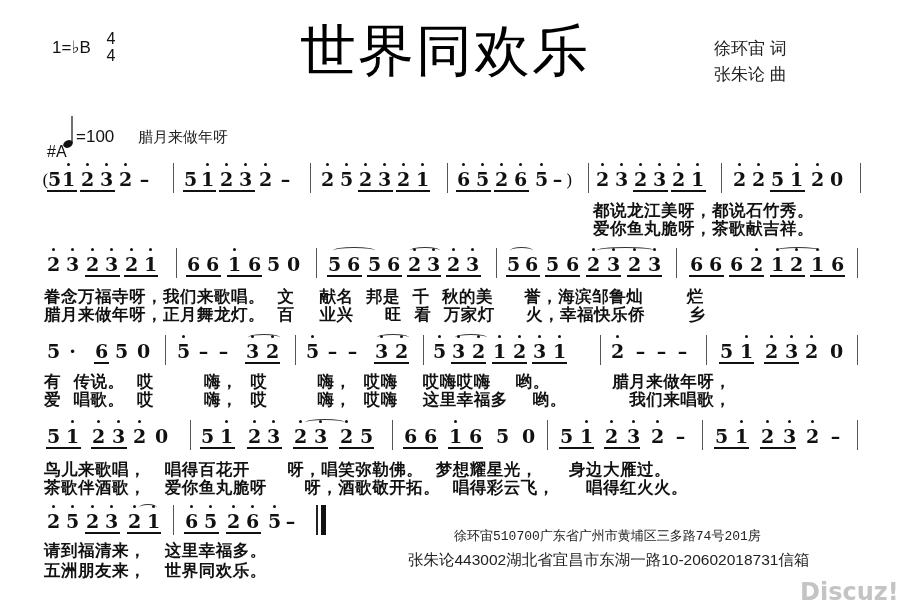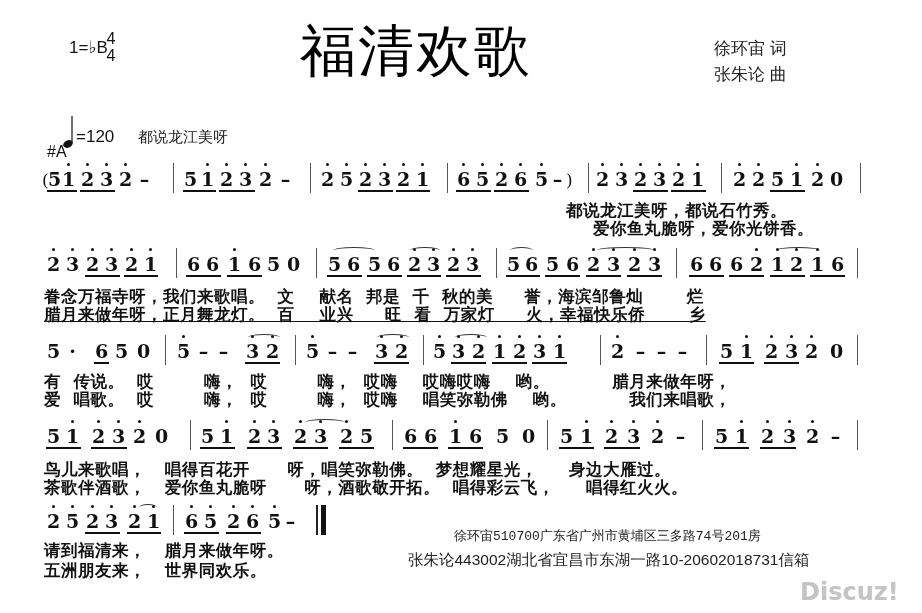--- a/index.html
+++ b/index.html
@@ -1,18 +1,18 @@
 <!DOCTYPE html>
 <html><head>
 <meta charset="utf-8">
 <style>
   html, body { margin: 0; padding: 0; background: #ffffff; }
   body { width: 922px; height: 613px; position: relative; overflow: hidden; font-family: "DejaVu Serif", serif; color: #111; }
   .abs { position: absolute; }
-  .key { left: 52px; top: 37px; font-family: "Liberation Sans", sans-serif; font-size: 17px; margin-left: 17px; }
+  .key { left: 52px; top: 37px; font-family: "Liberation Sans", sans-serif; font-size: 17px; }
   .timesig { left: 104px; top: 30px; font-family: "Liberation Sans", sans-serif; font-size: 16px; line-height: 17px; text-align: center; width: 14px; }
   .title { left: 300px; top: 14px; font-family: "Liberation Serif", serif; font-size: 56px; letter-spacing: 2px; color: #000; }
   .credits { left: 714px; top: 36px; font-family: "Liberation Sans", sans-serif; font-size: 17px; line-height: 26px; color: #222; }
   .tempo { left: 54px; top: 127px; font-family: "Liberation Sans", sans-serif; font-size: 17px; }
   .sharpA { left: 47px; top: 143px; font-family: "Liberation Sans", sans-serif; font-size: 16px; }
   .mood { left: 138px; top: 128px; font-family: "Liberation Sans", sans-serif; font-size: 15px; color: #222; }
 
   .staff-row { position: absolute; left: 0; width: 922px; }
   .bar { position: absolute; width: 1px; background: #555; height: 30px; top: 0; }
   .bar.final-thin { width: 2px; background: #222; }
@@ -29,33 +29,33 @@
   .watermark { left: 800px; top: 578px; font-family: "DejaVu Sans", sans-serif; font-weight: bold; font-size: 24px; color: #c4c4c4; }
 </style>
 </head>
 <body>
 
 <div class="abs key">1=♭B</div>
 <div class="abs timesig">
   <div>4</div>
   <div>4</div>
 </div>
-<div class="abs title">福清欢歌</div>
+<div class="abs title">世界同欢乐</div>
 <div class="abs credits">
   <div>徐环宙  词</div>
   <div>张朱论  曲</div>
 </div>
 
 <svg class="abs" style="left:62px;top:115px" width="14" height="34">
   <line x1="10" y1="1" x2="10" y2="28" stroke="#111" stroke-width="1.2"></line>
   <ellipse cx="6" cy="29" rx="5" ry="3.6" transform="rotate(-25 6 29)" fill="#111"></ellipse>
 </svg>
-<div class="abs tempo" style="left:76px">=120</div>
+<div class="abs tempo" style="left:76px">=100</div>
 <div class="abs sharpA">#A</div>
-<div class="abs mood">都说龙江美呀</div>
+<div class="abs mood">腊月来做年呀</div>
 
 <div id="score">
     <div class="staff-row" style="top: 163px; height: 30px;">
       <span class="paren" style="left: 42px;">(</span>
       <span class="paren" style="left: 566px;">)</span>
       <div class="bar" style="left: 173px;"></div>
       <div class="bar" style="left: 310px;"></div>
       <div class="bar" style="left: 447px;"></div>
       <div class="bar" style="left: 588px;"></div>
       <div class="bar" style="left: 721px;"></div>
@@ -101,22 +101,22 @@
       <div class="uline" style="left: 183px; width: 33px;"></div>
       <div class="uline" style="left: 219px; width: 36px;"></div>
       <div class="uline" style="left: 358px; width: 35px;"></div>
       <div class="uline" style="left: 396px; width: 34px;"></div>
       <div class="uline" style="left: 456px; width: 35px;"></div>
       <div class="uline" style="left: 494px; width: 35px;"></div>
       <div class="uline" style="left: 633px; width: 35px;"></div>
       <div class="uline" style="left: 671px; width: 35px;"></div>
       <div class="uline" style="left: 770px; width: 35px;"></div>
     </div>
-    <div class="lyric" style="left: 566px; top: 202px;">都说龙江美呀，都说石竹秀。</div>
-    <div class="lyric" style="left: 593px; top: 220px;">爱你鱼丸脆呀，爱你光饼香。</div>
+    <div class="lyric" style="left: 593px; top: 202px;">都说龙江美呀，都说石竹秀。</div>
+    <div class="lyric" style="left: 593px; top: 220px;">爱你鱼丸脆呀，茶歌献吉祥。</div>
     <div class="staff-row" style="top: 248px; height: 30px;">
       <div class="bar" style="left: 176px;"></div>
       <div class="bar" style="left: 316px;"></div>
       <div class="bar" style="left: 496px;"></div>
       <div class="bar" style="left: 676px;"></div>
       <div class="bar" style="left: 857px;"></div>
       <span class="tok" style="left: 47px;">2<span class="dot"></span></span>
       <span class="tok" style="left: 66px;">3<span class="dot"></span></span>
       <span class="tok" style="left: 86px;">2<span class="dot"></span></span>
       <span class="tok" style="left: 105px;">3<span class="dot"></span></span>
@@ -168,21 +168,21 @@
       <div class="uline" style="left: 729px; width: 35px;"></div>
       <div class="uline" style="left: 770px; width: 35px;"></div>
       <div class="uline" style="left: 810px; width: 35px;"></div>
       <div class="tie" style="left: 333px; width: 42px;"></div>
       <div class="tie" style="left: 410px; width: 30px;"></div>
       <div class="tie" style="left: 510px; width: 23px;"></div>
       <div class="tie" style="left: 596px; width: 59px;"></div>
       <div class="tie" style="left: 776px; width: 44px;"></div>
     </div>
     <div class="lyric" style="left: 44px; top: 288px;">眷念万福寺呀，我们来歌唱。  文    献名  邦是  千  秋的美     誉，海滨邹鲁灿       烂</div>
-    <div class="lyric" style="left: 44px; top: 306px; text-decoration: underline;">腊月来做年呀，正月舞龙灯。  百    业兴     旺  看  万家灯     火，幸福快乐侨       乡</div>
+    <div class="lyric" style="left: 44px; top: 306px;">腊月来做年呀，正月舞龙灯。  百    业兴     旺  看  万家灯     火，幸福快乐侨       乡</div>
     <div class="staff-row" style="top: 335px; height: 30px;">
       <div class="bar" style="left: 165px;"></div>
       <div class="bar" style="left: 295px;"></div>
       <div class="bar" style="left: 423px;"></div>
       <div class="bar" style="left: 600px;"></div>
       <div class="bar" style="left: 706px;"></div>
       <div class="bar" style="left: 857px;"></div>
       <span class="tok" style="left: 47px;">5</span>
       <span class="tok" style="left: 66px;">·</span>
       <span class="tok" style="left: 95px;">6</span>
@@ -221,21 +221,21 @@
       <div class="uline" style="left: 451px; width: 35px;"></div>
       <div class="uline" style="left: 492px; width: 35px;"></div>
       <div class="uline" style="left: 532px; width: 35px;"></div>
       <div class="uline" style="left: 719px; width: 35px;"></div>
       <div class="uline" style="left: 764px; width: 35px;"></div>
       <div class="tie" style="left: 248px; width: 32px;"></div>
       <div class="tie" style="left: 377px; width: 32px;"></div>
       <div class="tie" style="left: 455px; width: 32px;"></div>
     </div>
     <div class="lyric" style="left: 44px; top: 373px;">有  传说。  哎        嗨，  哎        嗨，  哎嗨    哎嗨哎嗨    哟。          腊月来做年呀，</div>
-    <div class="lyric" style="left: 44px; top: 391px;">爱  唱歌。  哎        嗨，  哎        嗨，  哎嗨    唱笑弥勒佛    哟。          我们来唱歌，</div>
+    <div class="lyric" style="left: 44px; top: 391px;">爱  唱歌。  哎        嗨，  哎        嗨，  哎嗨    这里幸福多    哟。          我们来唱歌，</div>
     <div class="staff-row" style="top: 420px; height: 30px;">
       <div class="bar" style="left: 190px;"></div>
       <div class="bar" style="left: 392px;"></div>
       <div class="bar" style="left: 547px;"></div>
       <div class="bar" style="left: 702px;"></div>
       <div class="bar" style="left: 857px;"></div>
       <span class="tok" style="left: 47px;">5</span>
       <span class="tok" style="left: 66px;">1<span class="dot"></span></span>
       <span class="tok" style="left: 92px;">2<span class="dot"></span></span>
       <span class="tok" style="left: 112px;">3<span class="dot"></span></span>
@@ -298,19 +298,19 @@
       <span class="tok" style="left: 227px;">2<span class="dot"></span></span>
       <span class="tok" style="left: 246px;">6<span class="dot"></span></span>
       <span class="tok" style="left: 268px;">5<span class="dot"></span></span>
       <span class="tok dash" style="left: 284px;">–</span>
       <div class="uline" style="left: 85px; width: 35px;"></div>
       <div class="uline" style="left: 127px; width: 34px;"></div>
       <div class="uline" style="left: 184px; width: 35px;"></div>
       <div class="uline" style="left: 226px; width: 35px;"></div>
       <div class="tie" style="left: 139px; width: 18px;"></div>
     </div>
-    <div class="lyric" style="left: 44px; top: 542px;">请到福清来，   腊月来做年呀。</div>
+    <div class="lyric" style="left: 44px; top: 542px;">请到福清来，   这里幸福多。</div>
     <div class="lyric" style="left: 44px; top: 562px;">五洲朋友来，   世界同欢乐。</div>
   </div>
 
 <div class="abs addr1">徐环宙510700广东省广州市黄埔区三多路74号201房</div>
 <div class="abs addr2">张朱论443002湖北省宜昌市东湖一路10-20602018731信箱</div>
 <div class="abs watermark">Discuz!</div>
 
 </body></html>

